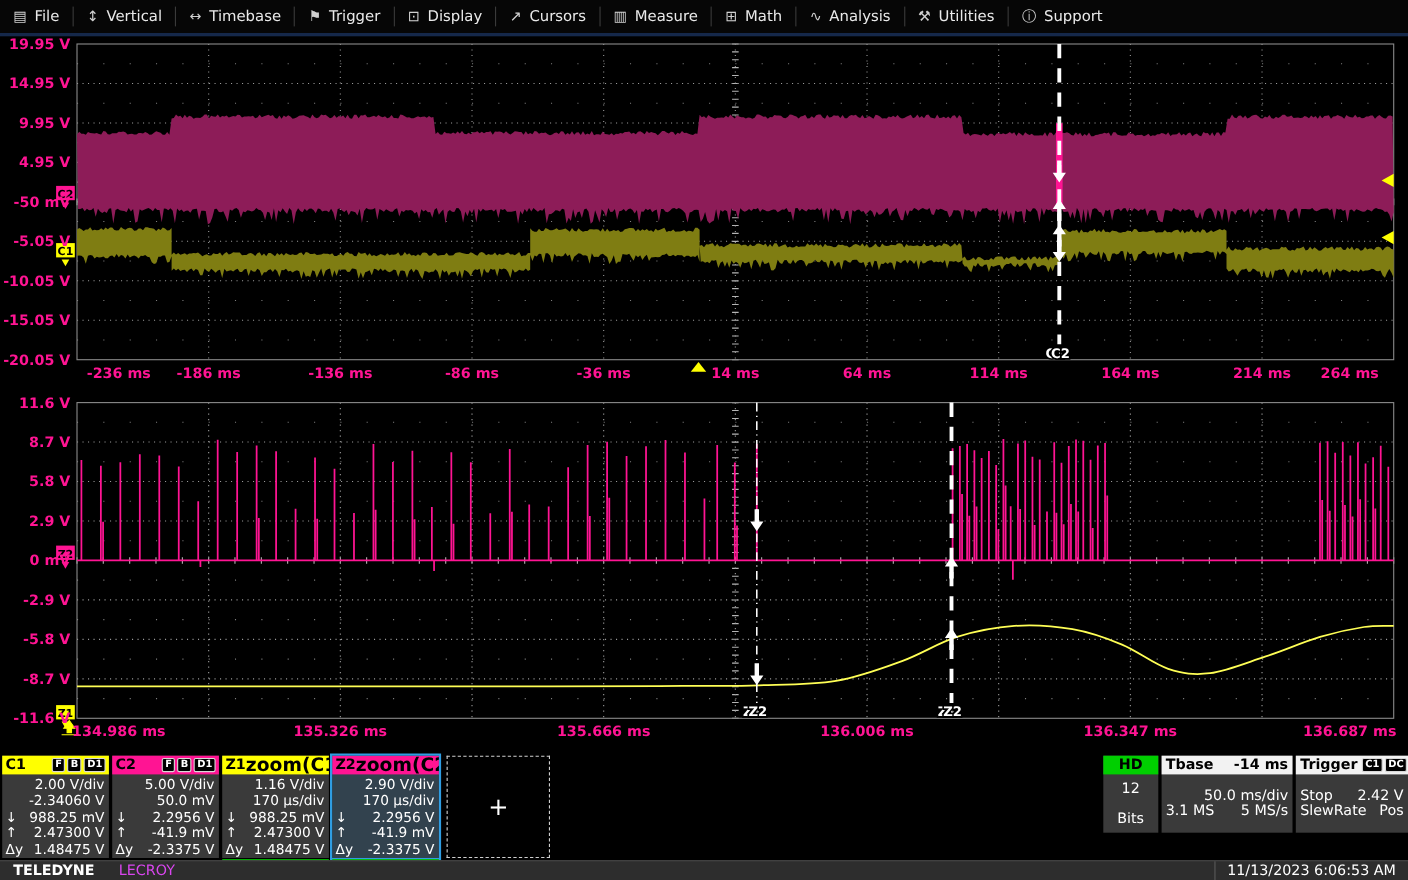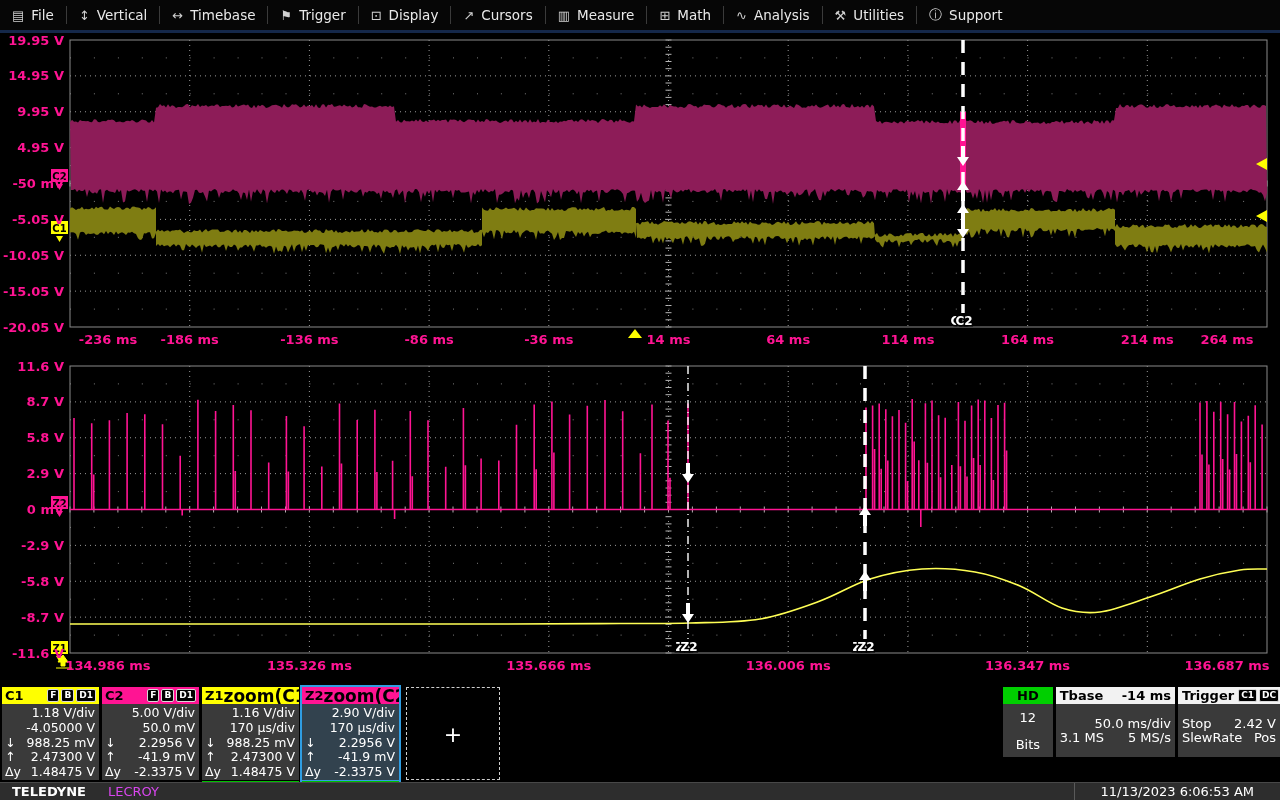--- a/index.html
+++ b/index.html
@@ -49,21 +49,21 @@
   .hd-bits{text-align:center;line-height:27px;}
   .cursor-readout{margin-top:6px;display:grid;grid-template-columns:36px 112px 50px auto;
                   row-gap:4px;font-size:13.5px;padding-left:2px;}
   .cursor-readout .ra{text-align:right;padding-right:6px;}
   
   .statusbar{position:absolute;left:0;bottom:0;width:1280px;height:17px;background:#2d2d2d;
              border-top:1px solid #484848;display:flex;align-items:center;color:#fff;font-size:13px;}
   .brand{padding-left:12px;display:flex;gap:22px;align-items:baseline;}
   .brand .b1{font-weight:bold;}
   .brand .b2{color:#d946ef;}
-  .datetime{margin-left:auto;border-left:1px solid #5a5a5a;padding:0 26px;height:100%;
+  .datetime{margin-left:auto;border-left:1px solid #5a5a5a;padding:0 11px;height:100%;
             display:flex;align-items:center;}
 </style>
 </head>
 <body>
 
 <div class="menubar" id="menubar">
     <div class="menu-item">
       <span class="mi-icon">▤</span>
       <span class="mi-label">File</span>
     </div>
@@ -259,25 +259,25 @@
         <span>C1</span>
         <span class="badges">
           <span class="badge">F</span>
           <span class="badge">B</span>
           <span class="badge">D1</span>
         </span>
       </div>
       <div class="desc-body">
         <div class="drow">
           <span class="pre"></span>
-          <span class="val">1.18 V/div</span>
-        </div>
-        <div class="drow">
-          <span class="pre"></span>
-          <span class="val">-4.05000 V</span>
+          <span class="val">2.00 V/div</span>
+        </div>
+        <div class="drow">
+          <span class="pre"></span>
+          <span class="val">-2.34060 V</span>
         </div>
         <div class="drow">
           <span class="pre">↓</span>
           <span class="val">988.25 mV</span>
         </div>
         <div class="drow">
           <span class="pre">↑</span>
           <span class="val">2.47300 V</span>
         </div>
         <div class="drow">

